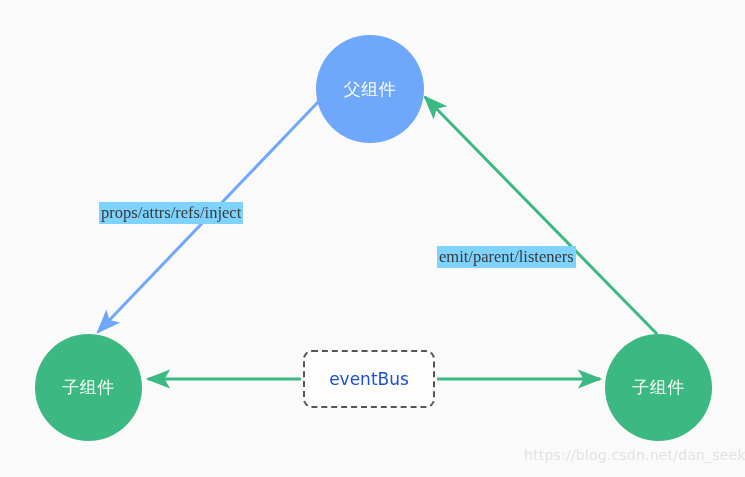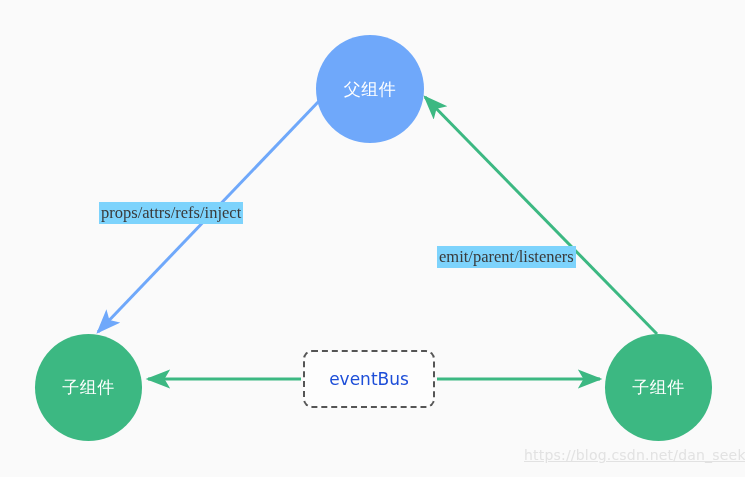--- a/index.html
+++ b/index.html
@@ -95,21 +95,20 @@
   }
   #watermark {
     position: absolute;
     left: 524px;
     top: 447px;
     color: #e2e2e2;
     font-size: 14px;
     letter-spacing: 0.2px;
     font-family: "DejaVu Sans", "Liberation Sans", sans-serif;
     user-select: none;
-    text-decoration: underline;
   }
 </style>
 </head>
 <body>
 
 <div id="diagram-canvas">
 
   <svg id="diagram-svg" viewBox="0 0 745 477" xmlns="http://www.w3.org/2000/svg">
     <defs>
       <marker id="arrow-blue" markerWidth="9" markerHeight="9" refX="7.4" refY="3.2" orient="auto" markerUnits="strokeWidth">

